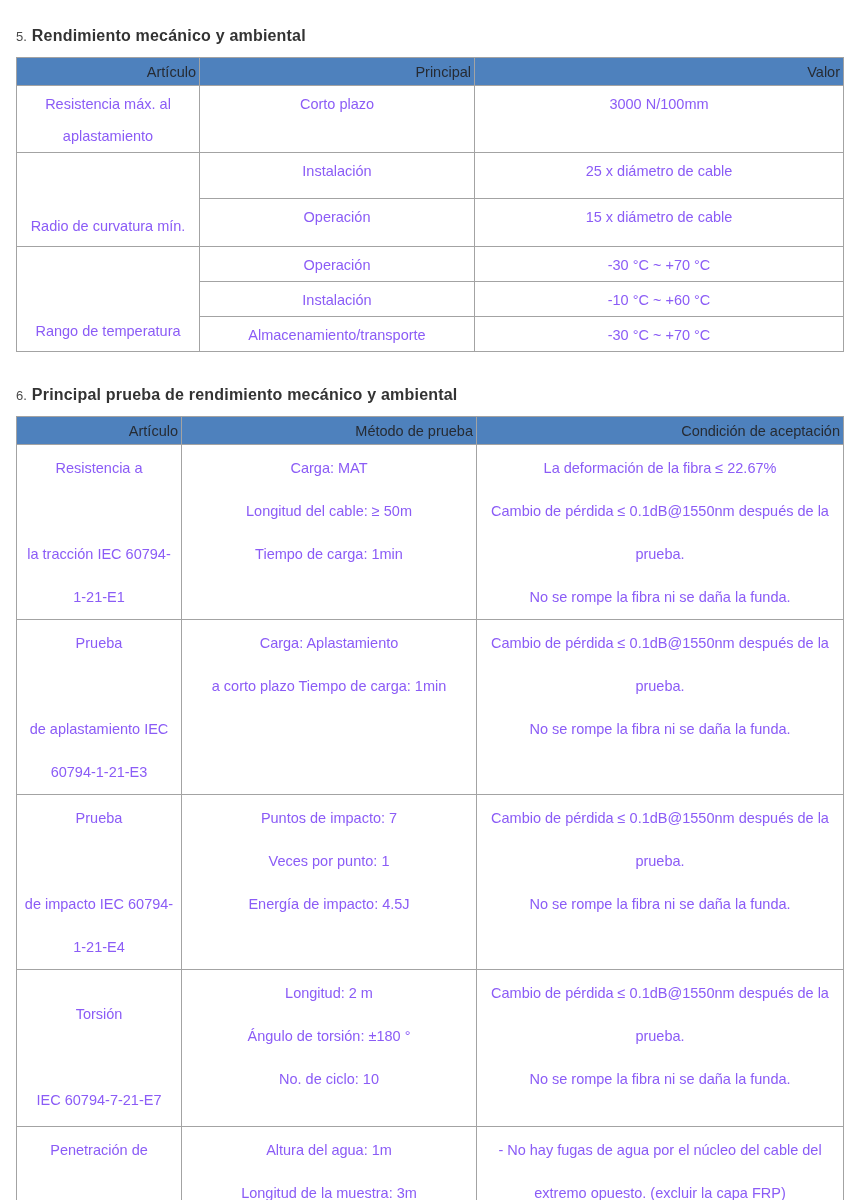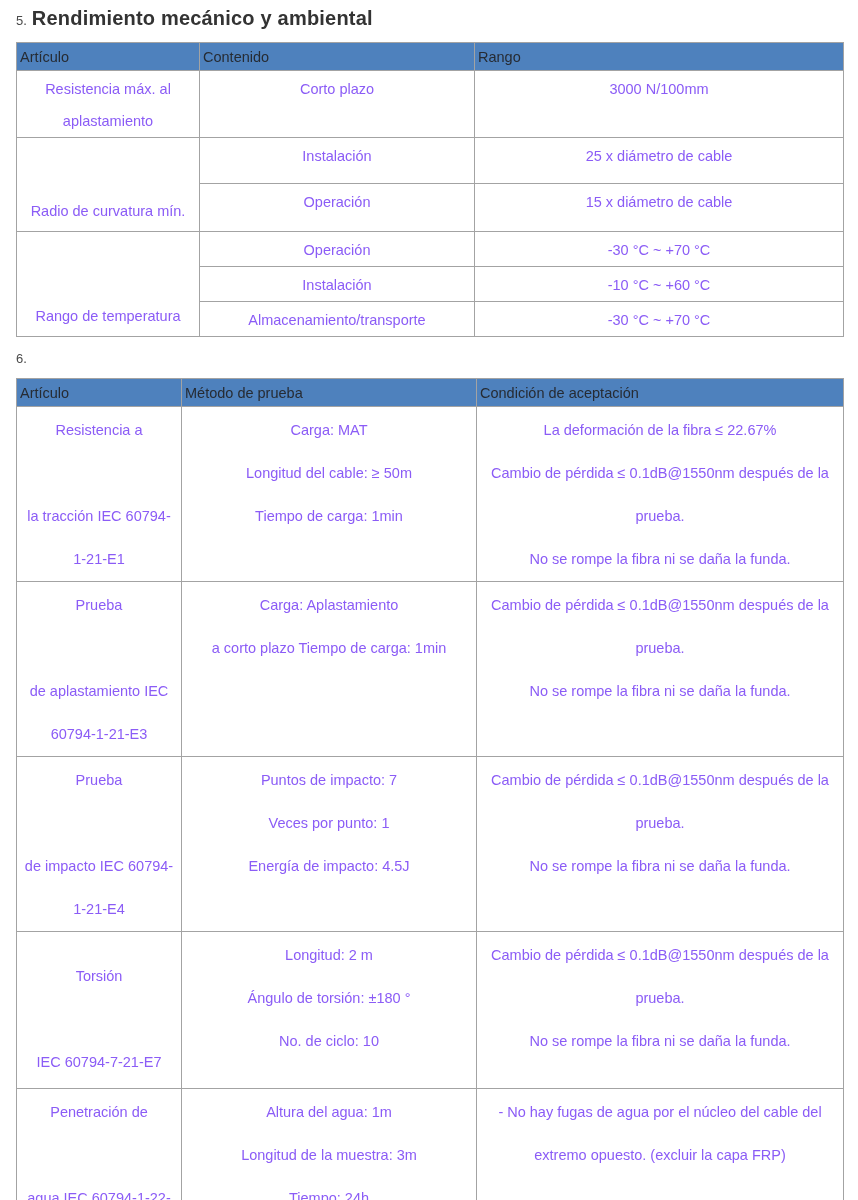--- a/index.html
+++ b/index.html
@@ -22,42 +22,43 @@
     align-items: baseline;
     gap: 5px;
   }
   #heading5 { margin: 7px 0 12px 0; }
   #heading6 { margin: 14px 0 12px 0; }
   .sec-num {
     font-size: 13px;
     color: #4a4a4a;
   }
   .sec-title {
-    font-size: 20px;
+    font-size: 16px;
     font-weight: bold;
     color: #333333;
     letter-spacing: 0.2px;
+    margin-top: 20px;
   }
   table {
     border-collapse: collapse;
     table-layout: fixed;
     width: 827px;
     border: 1px solid #8c8c8c;
   }
   th, td {
     border: 1px solid #a3a3a3;
     overflow: hidden;
   }
   th {
     background: #4e81bd;
     color: #262b33;
     font-weight: normal;
     font-size: 14.5px;
     height: 27px;
-    text-align: left;
+    text-align: right;
     padding: 0 3px;
   }
   td {
     font-size: 14.5px;
     color: #8b5cf6;
     text-align: center;
     vertical-align: top;
     padding: 2px 3px 0 3px;
     white-space: pre;
   }
@@ -81,22 +82,22 @@
 
   <table id="table1">
     <colgroup>
       <col style="width:183px">
         <col style="width:275px">
         <col style="width:369px">
     </colgroup>
     <tbody>
         <tr style="height:27px">
       <th>Artículo</th>
-      <th>Contenido</th>
-      <th>Rango</th>
+      <th>Principal</th>
+      <th>Valor</th>
     </tr>
     <tr style="height:65px">
       <td>Resistencia máx. al
 aplastamiento</td>
       <td>Corto plazo</td>
       <td>3000 N/100mm</td>
     </tr>
     <tr style="height:46px">
       <td rowspan="2" class="vbottom">Radio de curvatura mín.</td>
       <td>Instalación</td>
@@ -117,20 +118,21 @@
     </tr>
     <tr style="height:32px">
       <td>Almacenamiento/transporte</td>
       <td>-30 °C ~ +70 °C</td>
     </tr>
   </tbody>
     </table>
 
   <div class="sec-heading" id="heading6">
     <span class="sec-num">6.</span>
+    <span class="sec-title">Principal prueba de rendimiento mecánico y ambiental</span>
   </div>
 
   <table id="table2">
     <colgroup>
       <col style="width:165px">
         <col style="width:295px">
         <col style="width:367px">
     </colgroup>
     <tbody>
         <tr style="height:27px">

